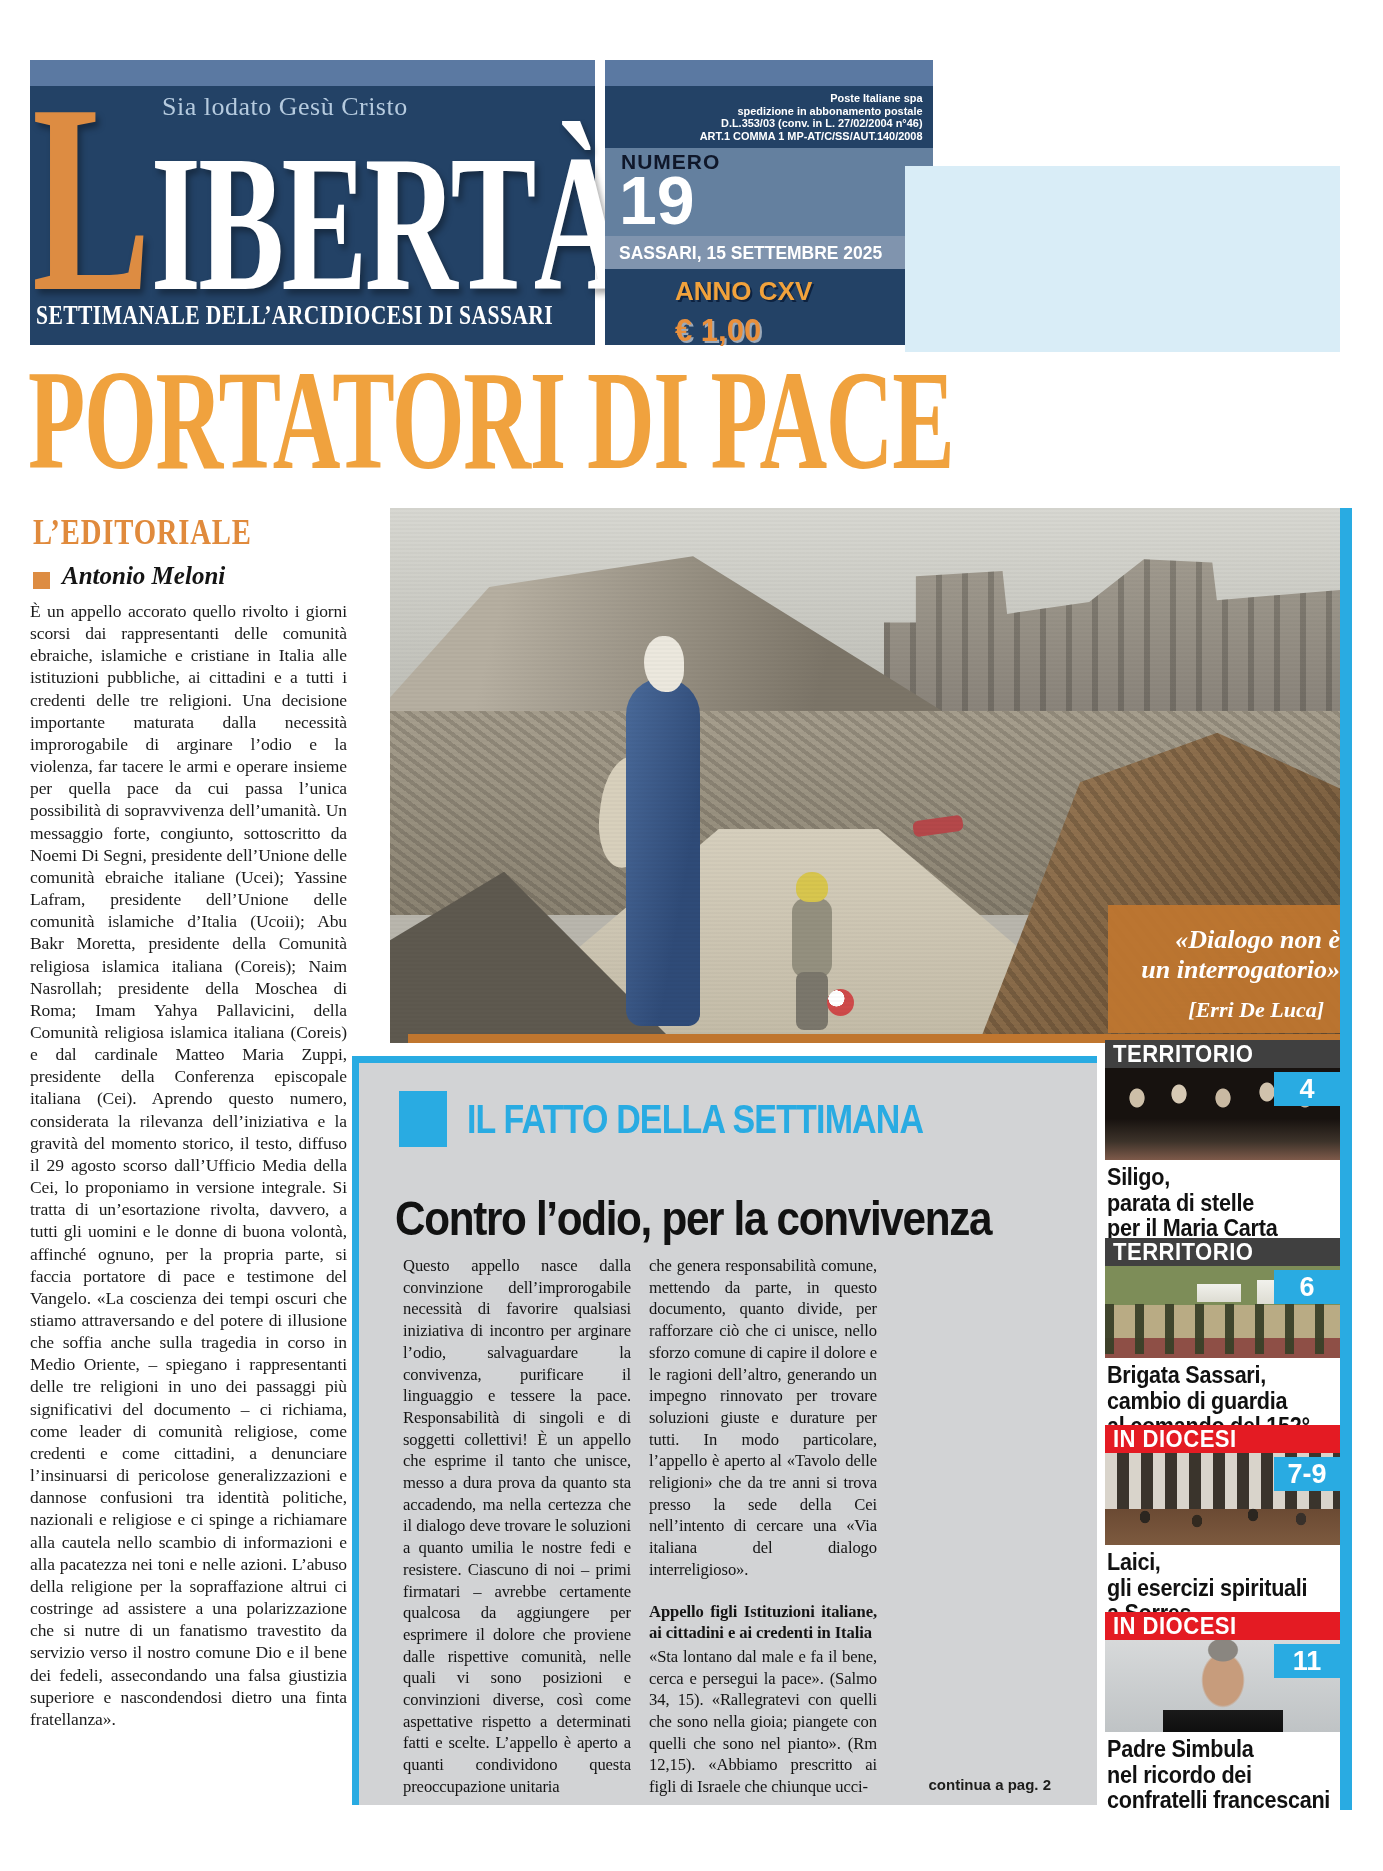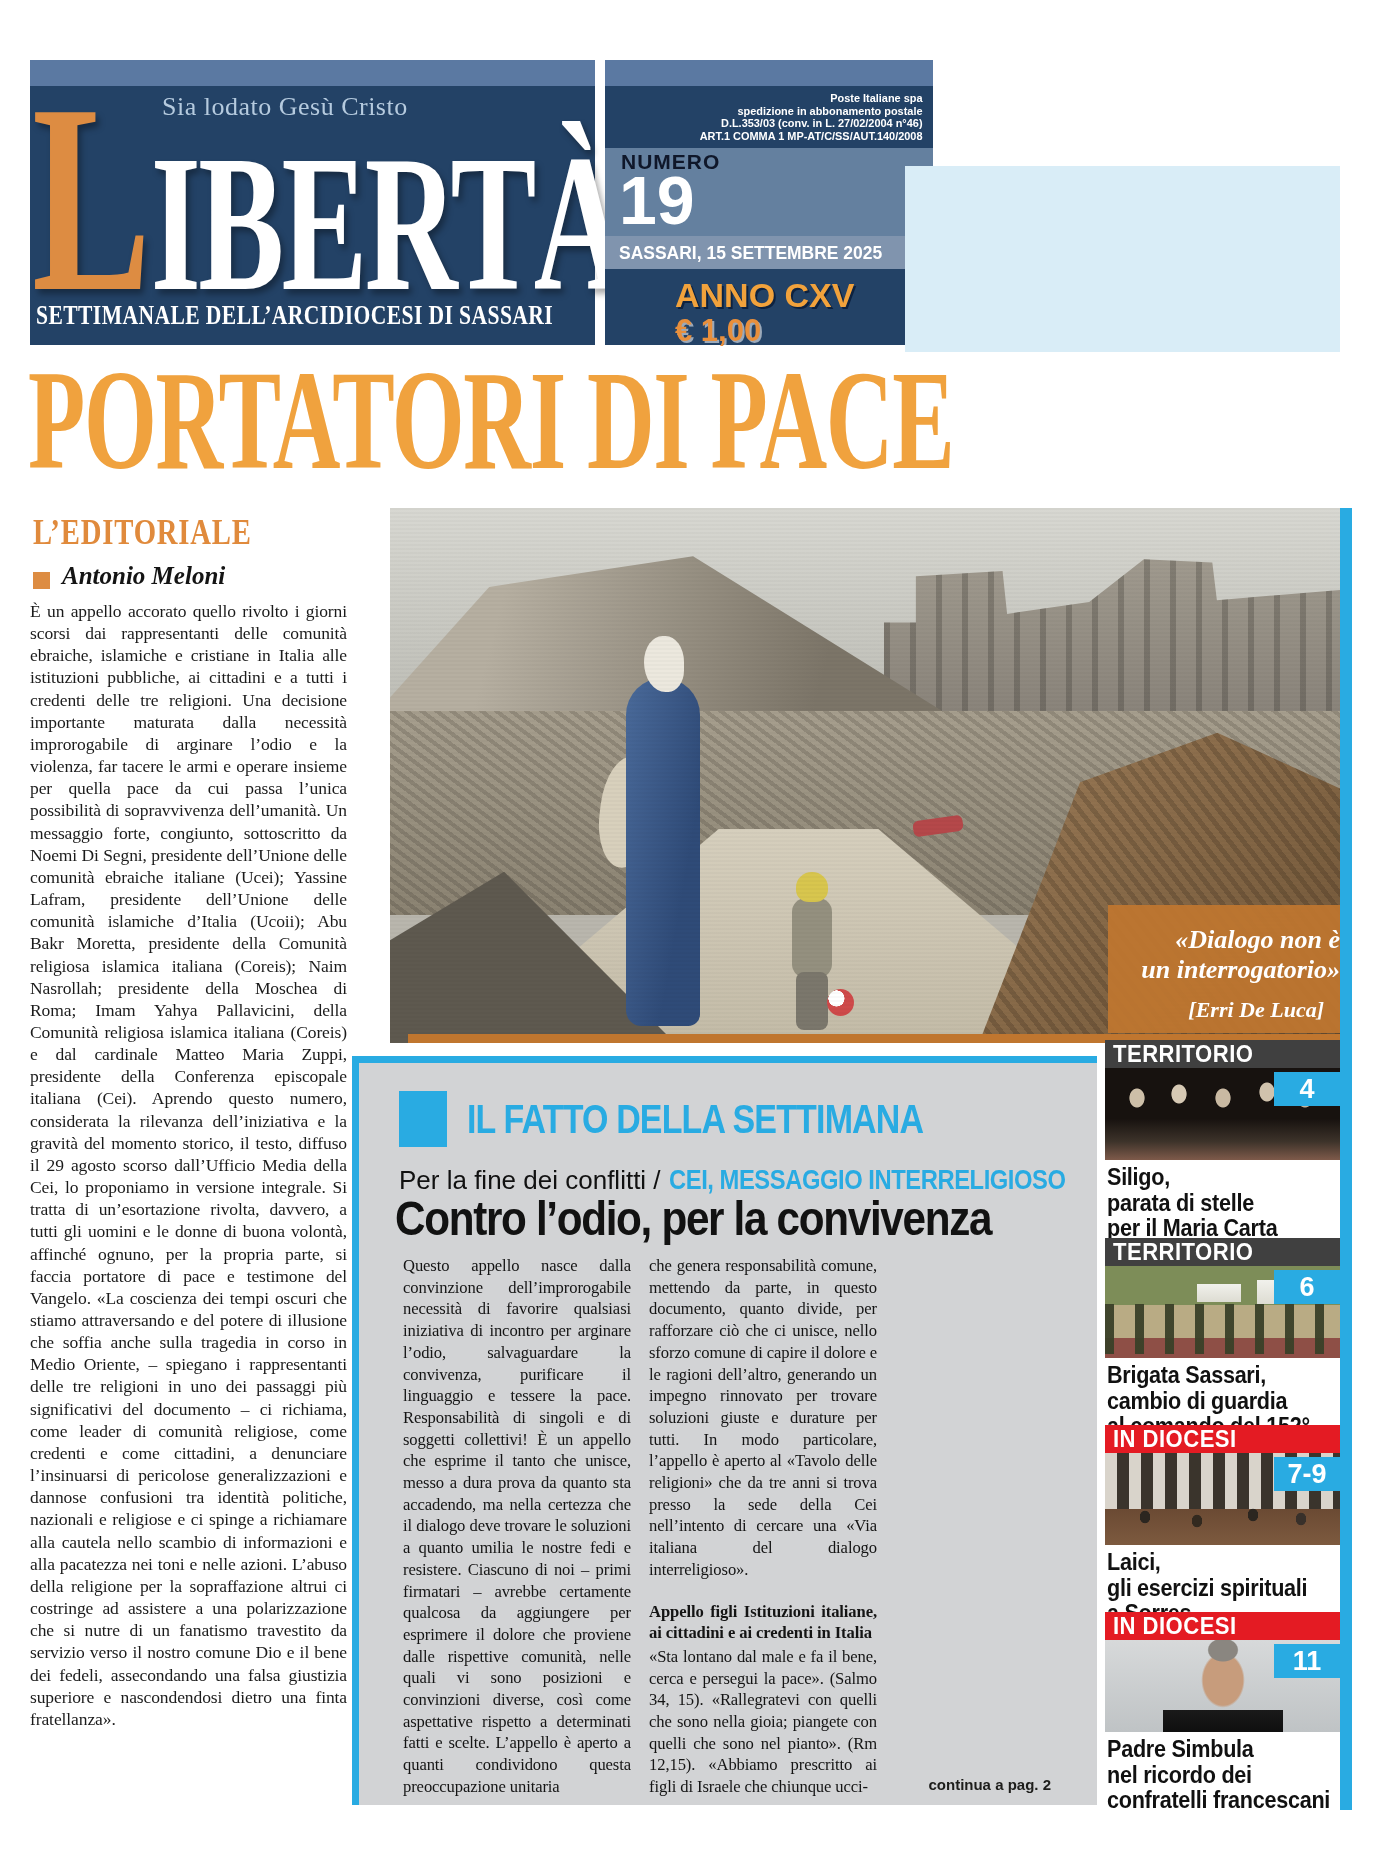--- a/index.html
+++ b/index.html
@@ -23,21 +23,21 @@
           transform:scaleX(.95);transform-origin:right top;}
   .numero-panel{position:absolute;left:0;right:0;top:88px;height:88px;background:#64809f;}
   .numero-label{position:absolute;left:16px;top:2px;color:#0f172a;font-family:"Liberation Sans",sans-serif;
                 font-weight:bold;font-size:21px;letter-spacing:1px;}
   .numero-num{position:absolute;left:14px;top:20px;color:#fff;font-family:"Liberation Sans",sans-serif;
               font-weight:bold;font-size:68px;line-height:.95;}
   .date-strip{position:absolute;left:0;right:0;top:176px;height:33px;background:#8094ae;}
   .date-strip span{display:inline-block;margin-left:14px;line-height:33px;color:#fff;font-size:19px;
                    font-family:"Liberation Sans",sans-serif;font-weight:bold;transform:scaleX(.92);transform-origin:0 50%;white-space:nowrap;}
   .anno{position:absolute;left:70px;top:216px;color:#f1a23c;font-family:"Liberation Sans",sans-serif;
-        font-weight:bold;font-size:34px;text-shadow:2px 2px 0 #0d2240;}
+        font-weight:bold;font-size:26px;text-shadow:2px 2px 0 #0d2240;}
   .price{position:absolute;left:70px;top:253px;color:#e88f3c;font-family:"Liberation Sans",sans-serif;
          font-weight:bold;font-size:31px;text-shadow:2px 2px 0 rgba(255,255,255,.55);}
   .mast-fisc{position:absolute;left:905px;top:36px;width:435px;height:126px;background:#dc8435;
              border-bottom:3px solid #a85a1a;}
   .fisc-logo{position:absolute;left:14px;top:8px;width:86px;height:106px;color:#fff;}
   .fisc-circle{position:absolute;left:26px;top:6px;width:54px;height:54px;border:4px solid #fff;
                border-radius:50%;border-left-color:transparent;transform:rotate(25deg);}
   .fisc-acronym{position:absolute;left:2px;top:10px;font-size:42px;font-style:italic;font-weight:bold;
                 font-family:"Liberation Serif",serif;}
   .fisc-small{position:absolute;left:0;top:72px;font-family:"Liberation Sans",sans-serif;font-size:7px;
@@ -239,24 +239,20 @@
       <span class="attr">[Erri De Luca]</span>
     </div>
     <div class="ph-bar"></div>
   </div>
 
   <div class="cyan-rail"></div>
 
   <section class="fatto">
     <div class="fatto-sq"></div>
     <div class="fatto-label">IL FATTO DELLA SETTIMANA</div>
-    <div class="kicker">
-      <span class="k1">Per la fine dei conflitti /</span>
-      <span class="k2">CEI, MESSAGGIO INTERRELIGIOSO</span>
-    </div>
     <div class="fatto-head">Contro l’odio, per la convivenza</div>
     <div class="fatto-cols">
       <div class="fcol fcol1">Questo appello nasce dalla convinzione dell’improrogabile necessità di favorire qualsiasi iniziativa di incontro per arginare l’odio, salvaguardare la convivenza, purificare il linguaggio e tessere la pace. Responsabilità di singoli e di soggetti collettivi! È un appello che esprime il tanto che unisce, messo a dura prova da quanto sta accadendo, ma nella certezza che il dialogo deve trovare le soluzioni a quanto umilia le nostre fedi e resistere. Ciascuno di noi – primi firmatari – avrebbe certamente qualcosa da aggiungere per esprimere il dolore che proviene dalle rispettive comunità, nelle quali vi sono posizioni e convinzioni diverse, così come aspettative rispetto a determinati fatti e scelte. L’appello è aperto a quanti condividono questa preoccupazione unitaria</div>
       <div class="fcol fcol2">
         <div>che genera responsabilità comune, mettendo da parte, in questo documento, quanto divide, per rafforzare ciò che ci unisce, nello sforzo comune di capire il dolore e le ragioni dell’altro, generando un impegno rinnovato per trovare soluzioni giuste e durature per tutti. In modo particolare, l’appello è aperto al «Tavolo delle religioni» che da tre anni si trova presso la sede della Cei nell’intento di cercare una «Via italiana del dialogo interreligioso».</div>
         <div class="fsub">Appello figli Istituzioni italiane, ai cittadini e ai credenti in Italia</div>
         <div>«Sta lontano dal male e fa il bene, cerca e persegui la pace». (Salmo 34, 15). «Rallegratevi con quelli che sono nella gioia; piangete con quelli che sono nel pianto». (Rm 12,15). «Abbiamo prescritto ai figli di Israele che chiunque ucci-</div>
       </div>
     </div>
     <div class="continued">continua a pag. 2</div>

